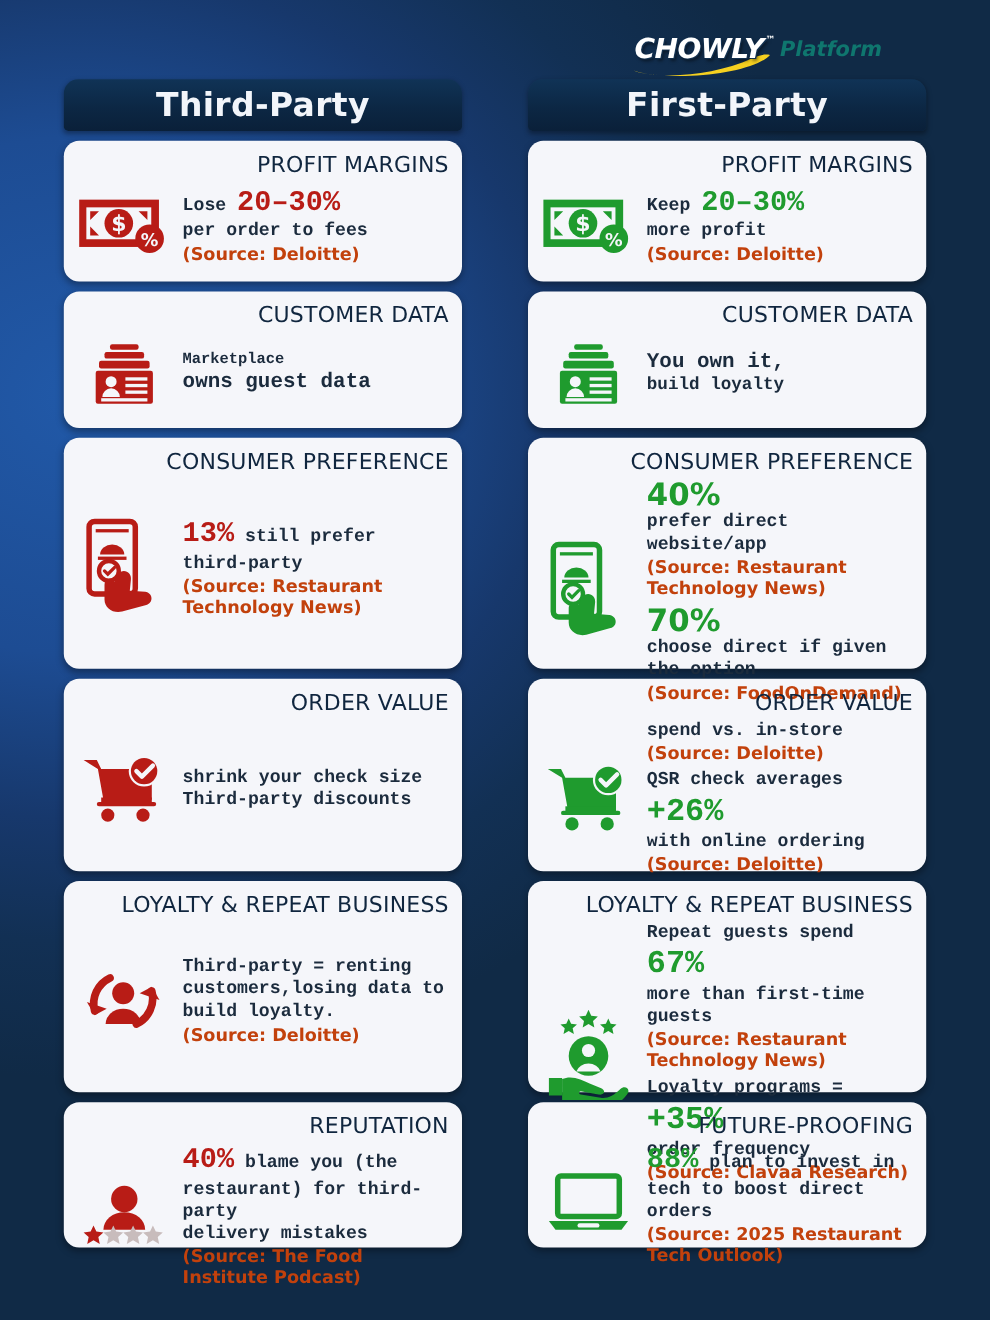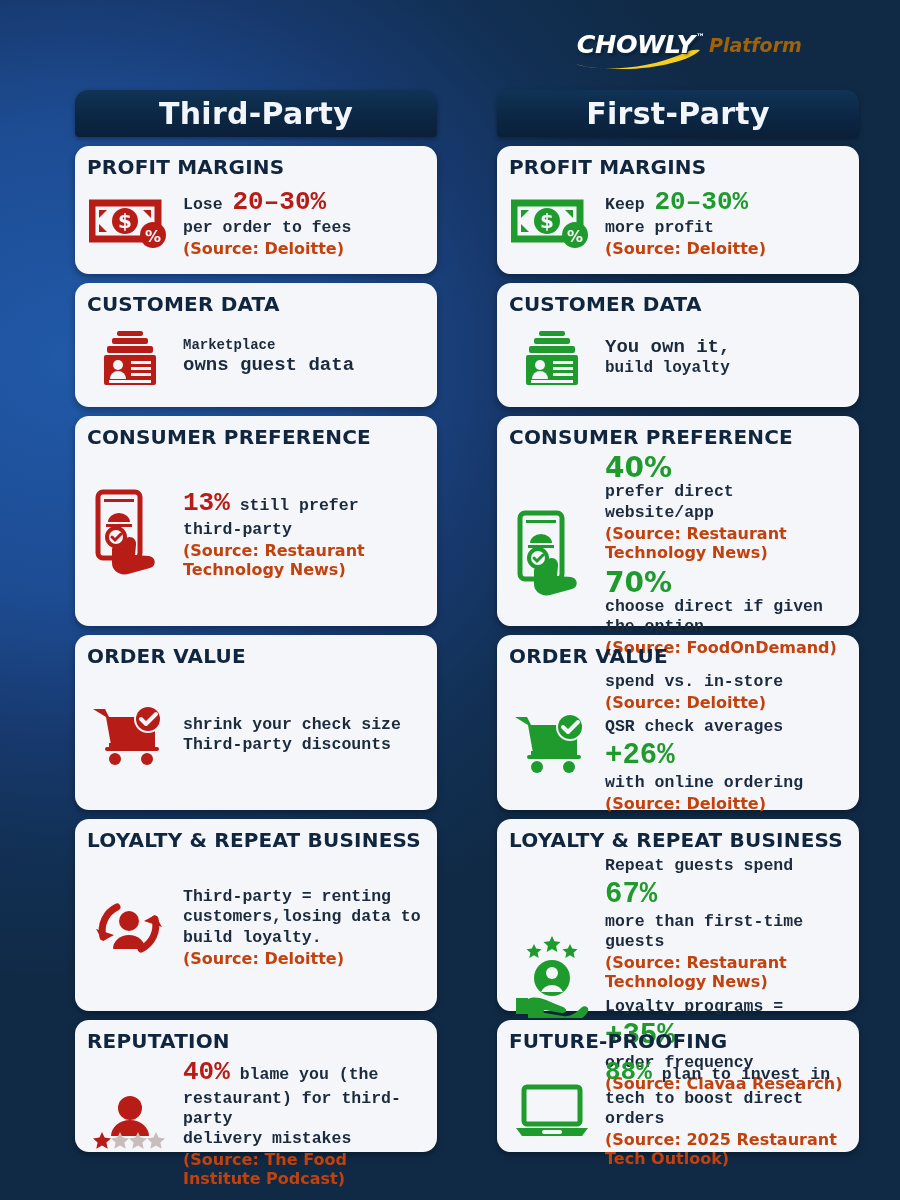--- a/index.html
+++ b/index.html
@@ -30,25 +30,25 @@
     color: #ffffff;
     text-shadow: 1px 1px 0 #12304f, -0.5px -0.5px 0 #12304f, 2px 2px 3px rgba(0,0,0,.45);
     transform: scaleX(1.02);
   }
   .logo-tm {
     position: absolute; left: 124px; top: 4px;
     font-size: 9px; color: #fff; font-weight: bold;
   }
   .logo-platform {
     position: absolute; left: 137px; top: 6px;
-    font-style: italic; font-weight: bold; font-size: 19px; color: #a16207;
+    font-style: italic; font-weight: bold; font-size: 19px; color: #0f766e;
   }
 
   
-  .col { position: absolute; top: 90px; width: 362px; margin-left: 17px; }
+  .col { position: absolute; top: 72px; width: 362px; }
   .col-left  { left: 58px; }
   .col-right { left: 480px; }
 
   .col-header {
     height: 47px;
     background: linear-gradient(180deg, #103356 0%, #0c2744 55%, #0a2039 100%);
     border-radius: 13px 13px 4px 4px;
     display: flex; align-items: center; justify-content: center;
     box-shadow: 0 2px 5px rgba(0,0,0,.35);
   }
@@ -59,23 +59,23 @@
   
   .card {
     background: #f5f6fa;
     border-radius: 14px;
     margin-top: 9px;
     padding: 10px 12px 12px 12px;
     box-shadow: 0 3px 7px rgba(0,0,0,.35);
     display: flex; flex-direction: column;
   }
   .card-title {
-    text-align: left;
+    text-align: right;
     color: #10263f;
-    font-weight: bold;
+    font-weight: normal;
     font-size: 20px;
     letter-spacing: .2px;
     line-height: 1.15;
     margin-bottom: 4px;
   }
   .card-body { display: flex; align-items: center; gap: 10px; flex: 1; }
   .icon-slot {
     flex: 0 0 auto; width: 86px;
     display: flex; align-items: center; justify-content: center;
   }

